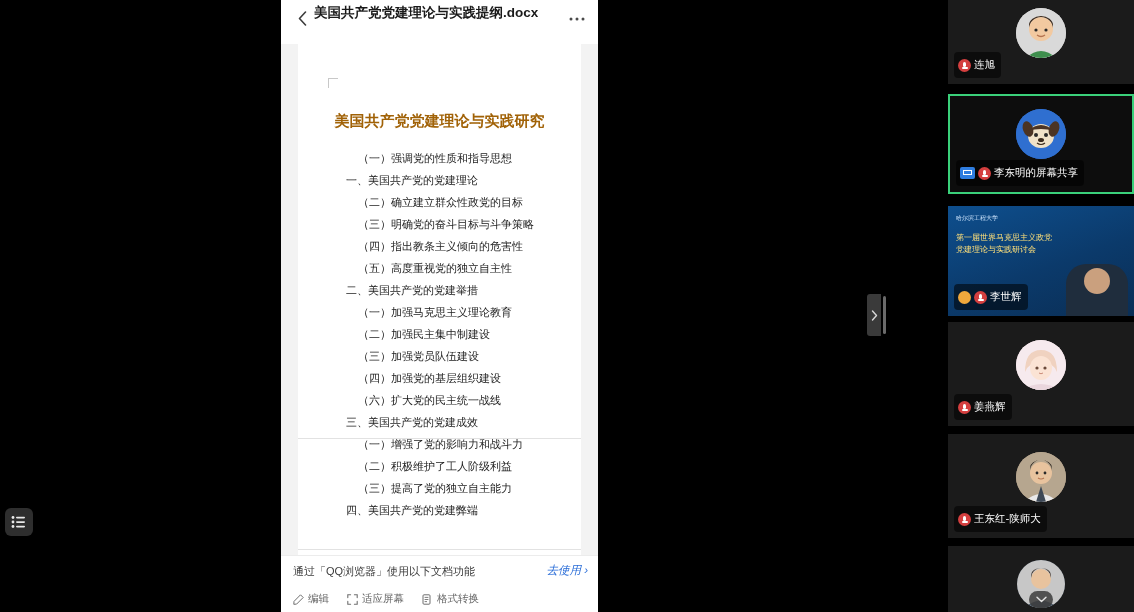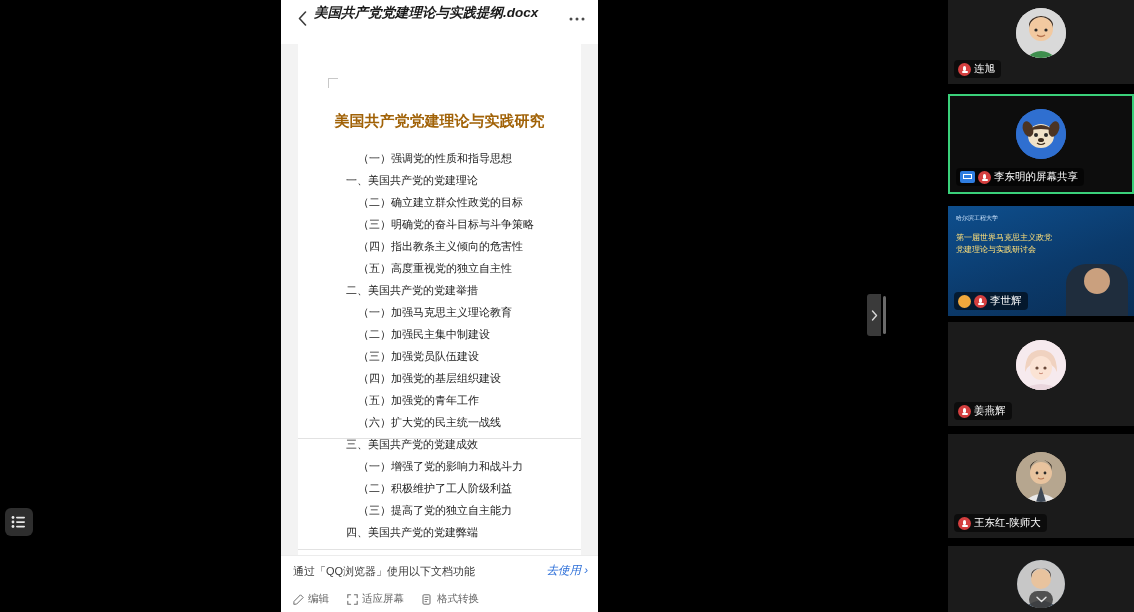--- a/index.html
+++ b/index.html
@@ -54,21 +54,20 @@
     position: absolute;
     left: 33px;
     top: 4px;
     right: 40px;
     font-size: 13.5px;
     color: #1a1a1a;
     font-weight: bold;
     white-space: nowrap;
     overflow: hidden;
     text-overflow: ellipsis;
-    font-style: italic;
   }
   .doc-subtitle {
     position: absolute;
     left: 33px;
     top: 23px;
     font-size: 12px;
     color: #9a9a9a;
     margin-top: 48px;
   }
   .doc-more {
@@ -250,21 +249,21 @@
     position: absolute;
     left: 50%;
     transform: translateX(-50%);
     border-radius: 50%;
     overflow: hidden;
   }
   .name-pill {
     position: absolute;
     left: 6px;
     bottom: 6px;
-    height: 18px;
+    height: 26px;
     padding: 0 6px 0 4px;
     border-radius: 4px;
     background: rgba(0,0,0,0.55);
     display: flex;
     align-items: center;
     gap: 3px;
     font-size: 10.5px;
     color: #fff;
     white-space: nowrap;
     font-family: "DejaVu Sans", sans-serif;
@@ -434,21 +433,20 @@
           <div class="doc-line lvl1">一、美国共产党的党建理论</div>
           <div class="doc-line lvl2">（二）确立建立群众性政党的目标</div>
           <div class="doc-line lvl2">（三）明确党的奋斗目标与斗争策略</div>
           <div class="doc-line lvl2">（四）指出教条主义倾向的危害性</div>
           <div class="doc-line lvl2">（五）高度重视党的独立自主性</div>
           <div class="doc-line lvl1">二、美国共产党的党建举措</div>
           <div class="doc-line lvl2">（一）加强马克思主义理论教育</div>
           <div class="doc-line lvl2">（二）加强民主集中制建设</div>
           <div class="doc-line lvl2">（三）加强党员队伍建设</div>
           <div class="doc-line lvl2">（四）加强党的基层组织建设</div>
-          <div class="doc-line lvl2">（五）加强党的青年工作</div>
           <div class="doc-line lvl2">（六）扩大党的民主统一战线</div>
           <div class="doc-line lvl1">三、美国共产党的党建成效</div>
           <div class="doc-line lvl2">（一）增强了党的影响力和战斗力</div>
           <div class="doc-line lvl2">（二）积极维护了工人阶级利益</div>
           <div class="doc-line lvl2">（三）提高了党的独立自主能力</div>
           <div class="doc-line lvl1">四、美国共产党的党建弊端</div>
         </div>
       </div>
       <div class="page-sep" style="top:394px;"></div>
       <div class="page-sep" style="top:505px;"></div>

